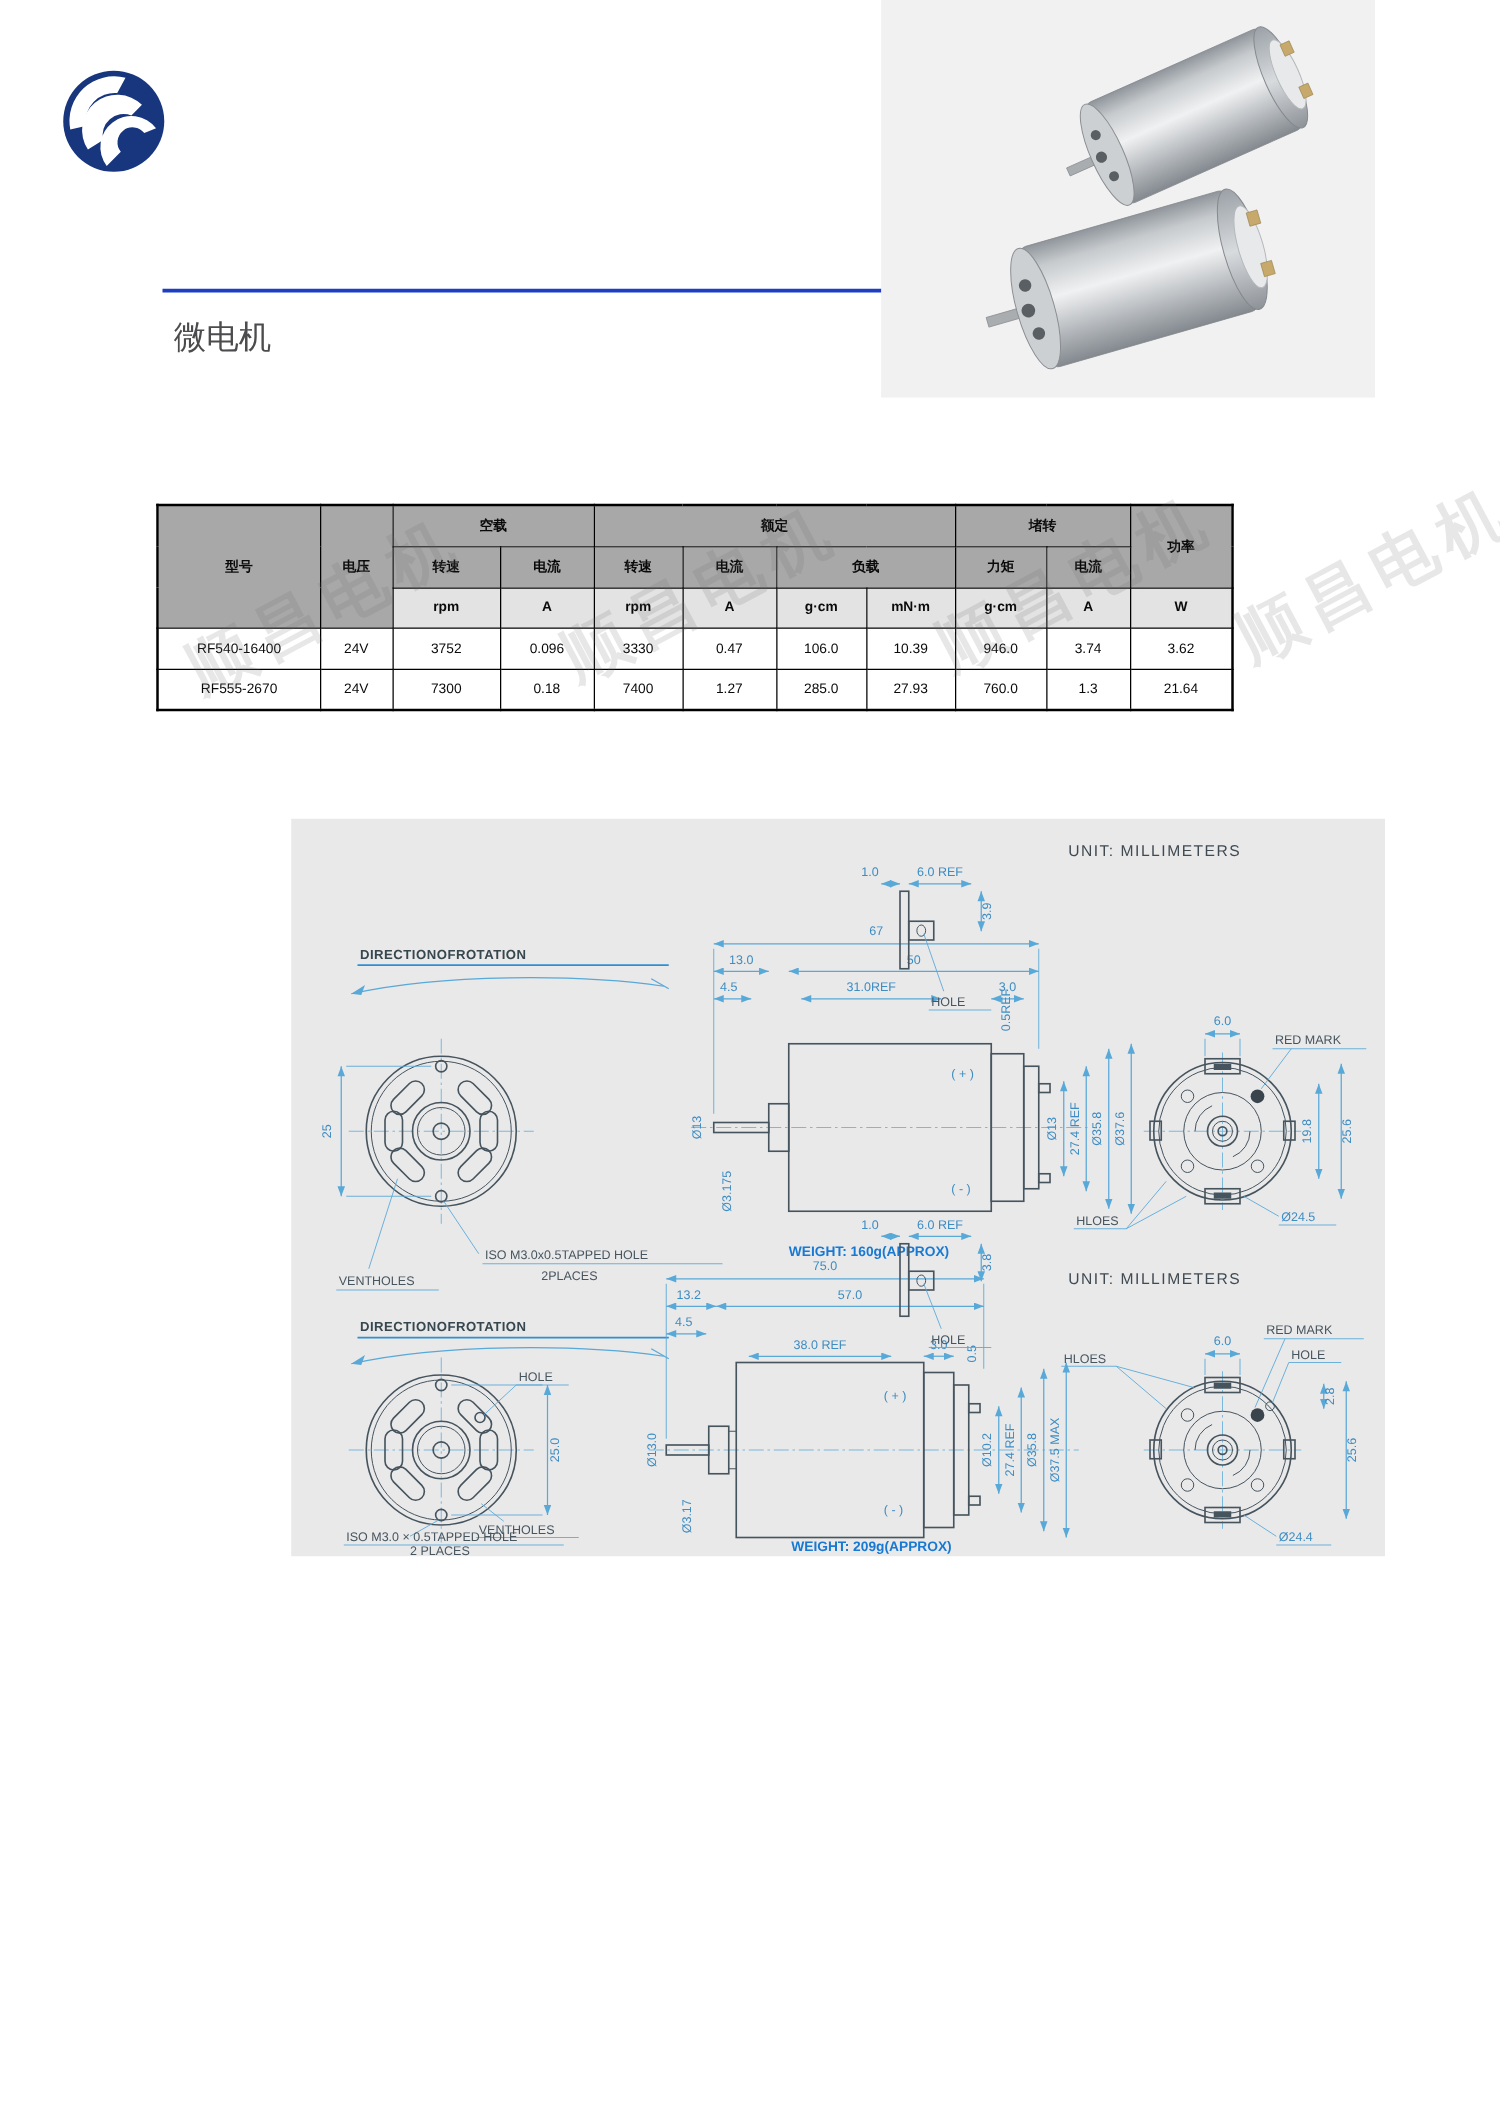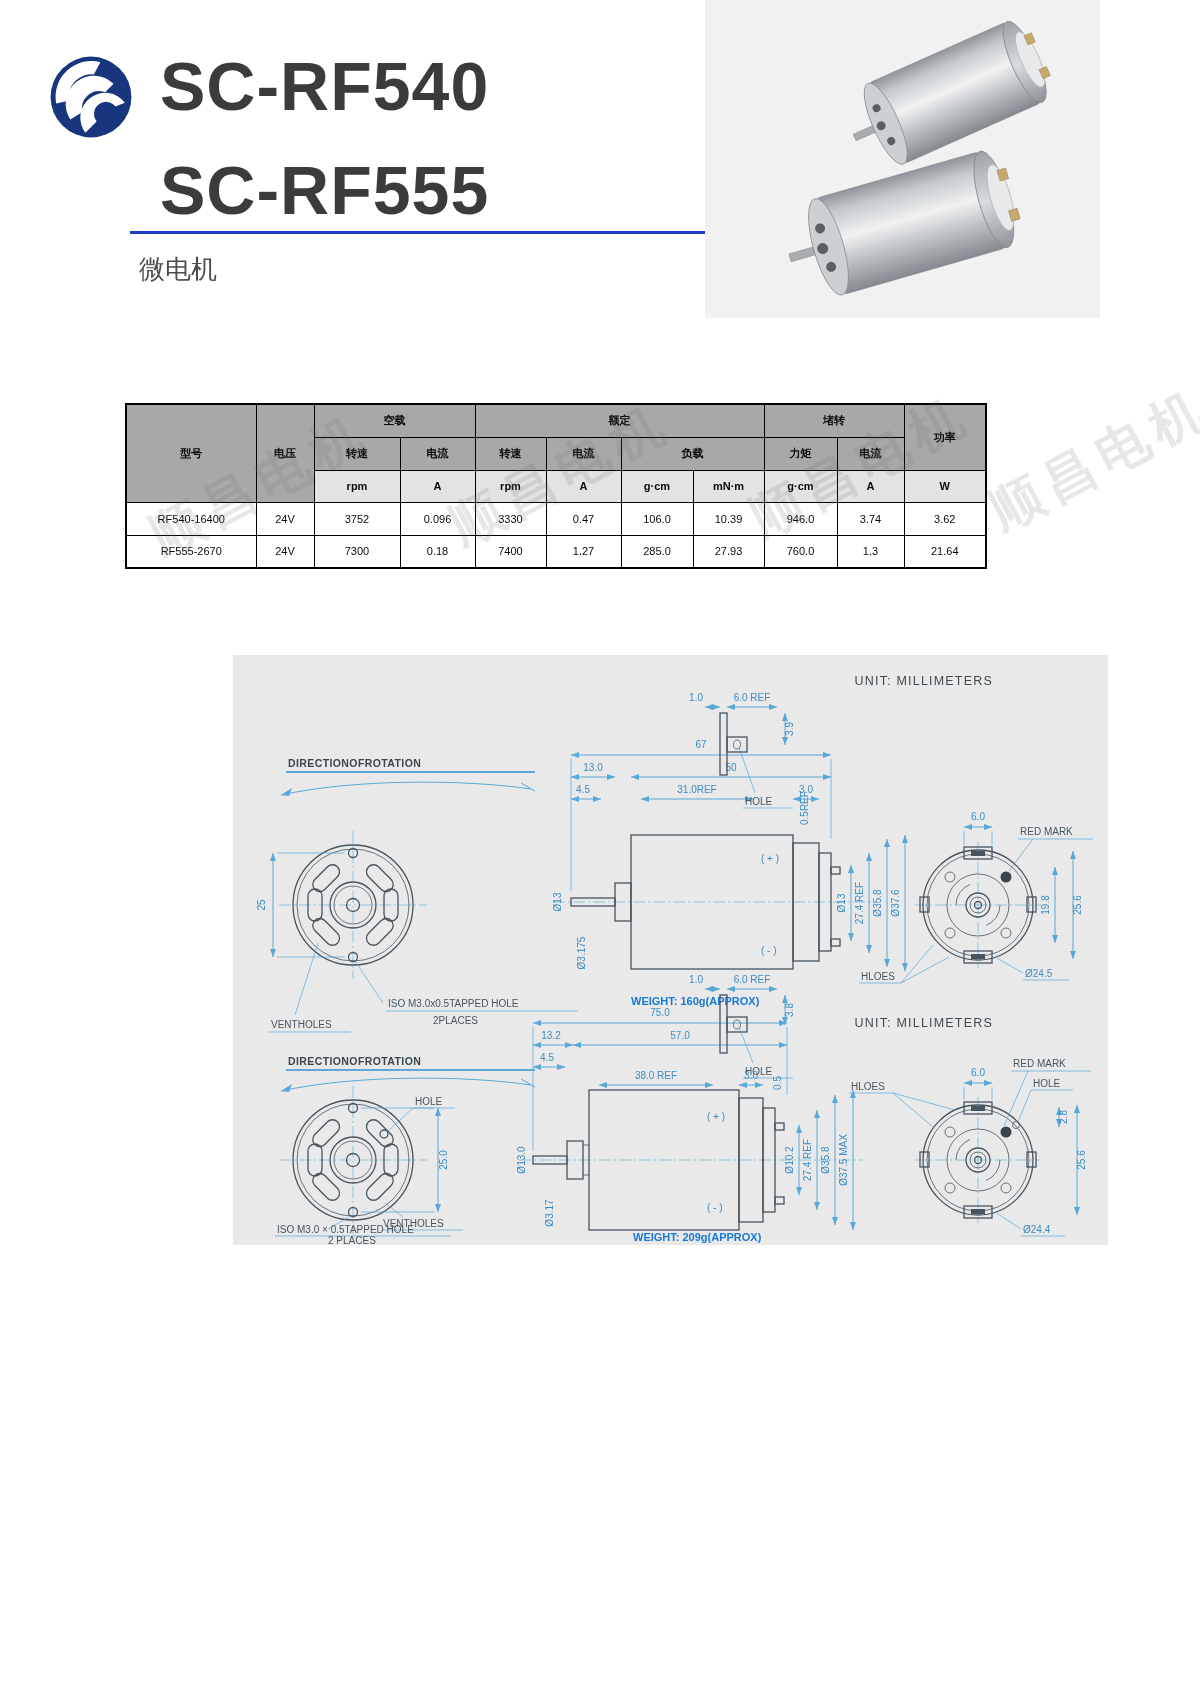--- a/index.html
+++ b/index.html
@@ -61,24 +61,20 @@
 
   <div class="logo">
     <svg viewBox="0 0 100 100" width="94" height="94">
       <circle cx="50" cy="50" r="43" fill="#17367e"></circle>
       <path d="M 13,57 A 38,38 0 0 1 60,13 L 53,26 A 25,25 0 0 0 26,54 Z" fill="#ffffff"></path>
       <path d="M 28,74 A 30,30 0 0 1 74,36 L 65,45 A 18,18 0 0 0 41,66 Z" fill="#ffffff"></path>
       <path d="M 44,88 A 22,22 0 0 1 86,56 L 76,60 A 12,12 0 0 0 56,76 Z" fill="#ffffff"></path>
     </svg>
   </div>
 
-  <div class="title-block">
-    <div>SC-RF540</div>
-    <div>SC-RF555</div>
-  </div>
   <div class="title-rule"></div>
   <div class="subtitle">微电机</div>
 
   <div class="photo">
     <svg viewBox="0 0 395 318" width="395" height="318">
       <defs>
         <linearGradient id="mg1" x1="0" y1="0" x2="0" y2="1">
           <stop offset="0" stop-color="#8f959b"></stop>
             <stop offset="0.18" stop-color="#c6cacd"></stop>
           <stop offset="0.45" stop-color="#f0f1f2"></stop>

